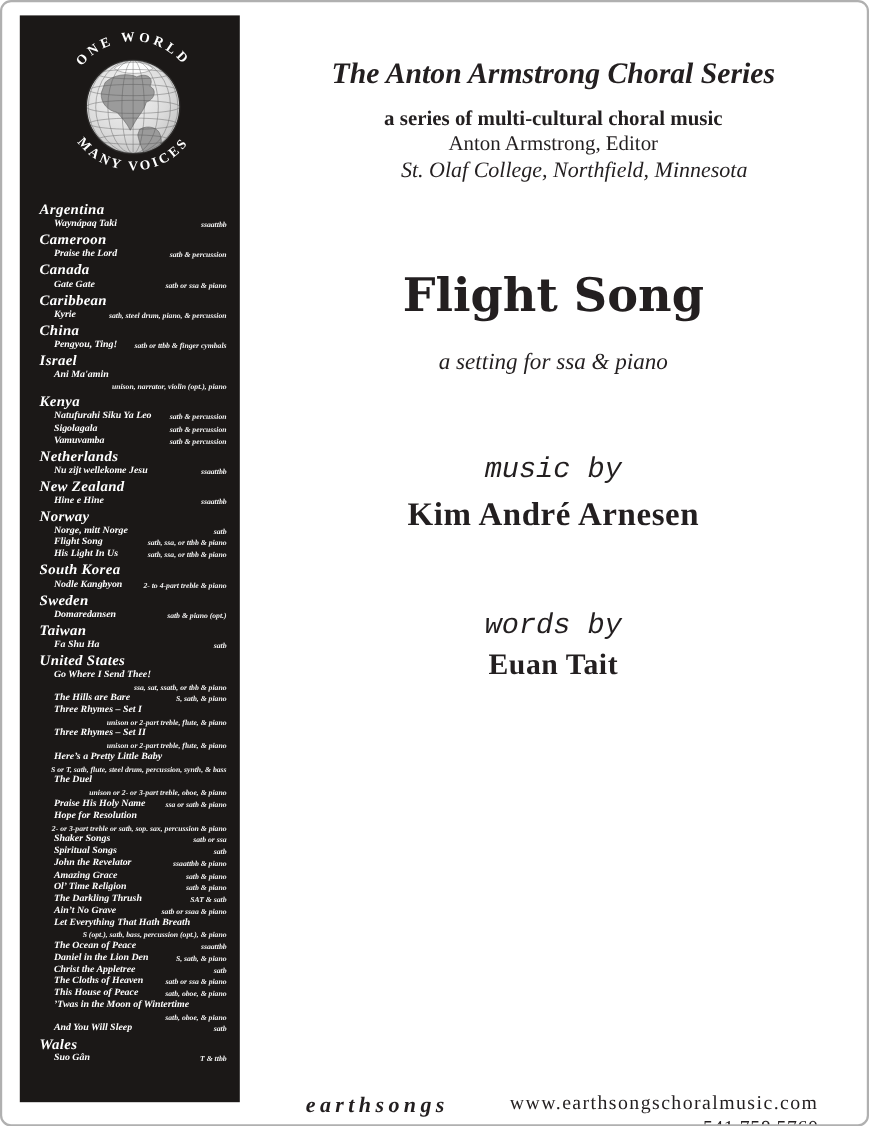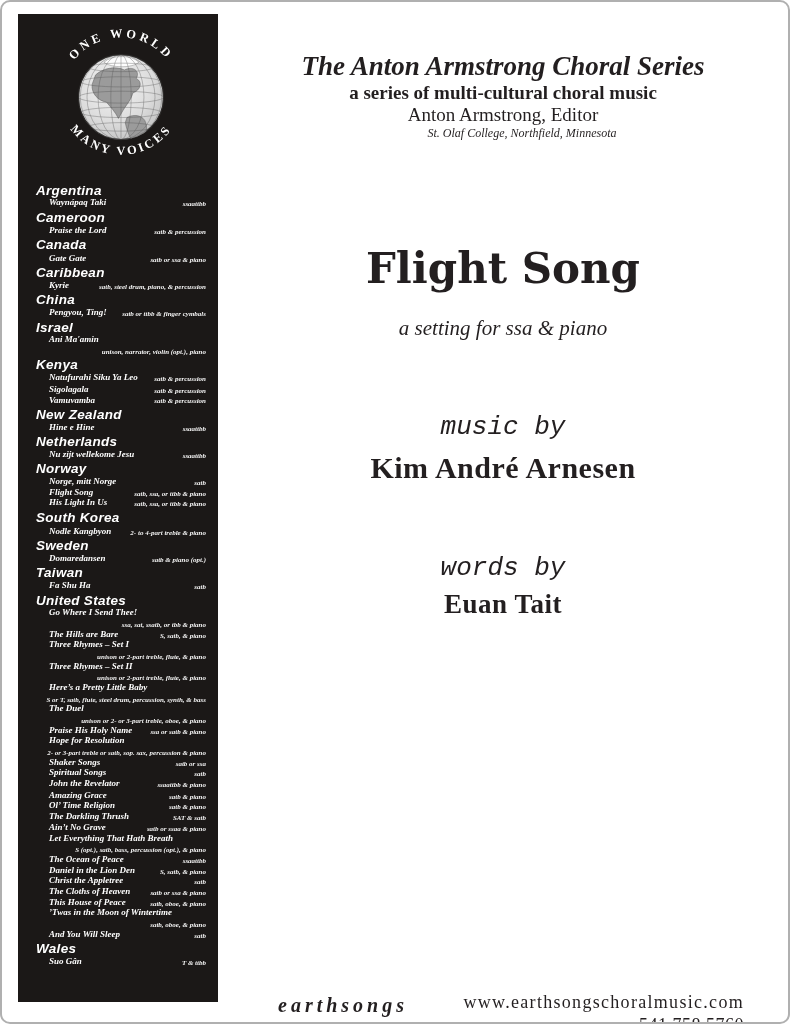--- a/index.html
+++ b/index.html
@@ -12,42 +12,42 @@
   .sidebar {
     position:absolute; left:16px; top:12px; width:200px; height:988px;
     background:#1b1817; color:#fff; box-sizing:border-box;
     padding:8px 12px 6px 18px; overflow:hidden;
   }
   .logo { width:170px; margin:0 auto 10px auto; }
   .logo svg { display:block; width:170px; height:152px; }
   .catalog { }
   .country-section { margin-top:3px; }
   .country {
-    margin:0; font-family:Liberation Sans, sans-serif; font-style:italic; font-weight:bold;
+    margin:0; font-family:Liberation Serif, serif; font-style:italic; font-weight:bold;
     font-size:13.5px; line-height:1.05; letter-spacing:.3px;
   }
   .song { display:flex; flex-wrap:wrap; align-items:flex-start; }
   .song-title {
     margin-left:13px; white-space:nowrap;
     font-family:"Liberation Serif", serif; font-style:italic; font-weight:bold;
     font-size:9px; line-height:1.22;
   }
   .song-voicing {
     margin-left:auto; padding-left:6px; margin-top:3px; text-align:right;
     font-family:"Liberation Serif", serif; font-style:italic; font-weight:bold;
     font-size:7px; line-height:1.15; color:#f3f3f3;
   }
   
   .main { position:absolute; left:216px; top:0; right:0; bottom:0; }
   .centered { position:absolute; left:0; right:0; text-align:center; }
   .series { top:48px; }
   .series-title { font-size:27px; font-weight:bold; font-style:italic; line-height:1.2; }
-  .series-sub   { font-size:19px; font-weight:bold; line-height:1.15; }
+  .series-sub   { font-size:19px; font-weight:bold; line-height:1.15;margin-top:16px; }
   .series-editor{ font-size:19px; font-weight:normal; line-height:1.15; }
-  .series-inst  { font-size:12px; font-style:italic; line-height:1.3;padding-left:38px; }
+  .series-inst  { font-size:20px; font-style:italic; line-height:1.3;padding-left:38px; }
   .title-block { top:243px; }
   .work-title { font-family:"DejaVu Serif", serif; font-weight:bold; font-size:42px; line-height:1.15; }
   .work-subtitle { font-style:italic; font-size:21px; margin-top:23px; }
   .credit-label { font-style:italic; font-size:26px;font-family:Liberation Mono, monospace; }
   .music-block { top:410px; }
   .composer { font-weight:bold; font-size:30px; margin-top:9px; letter-spacing:.5px; }
   .words-block { top:551px; }
   .lyricist { font-weight:bold; font-size:27px; margin-top:6px; letter-spacing:.5px; }
   
   .footer { position:absolute; left:0; right:0; top:989px; display:flex; align-items:flex-start; }
@@ -175,33 +175,33 @@
       <span class="song-voicing">satb &amp; percussion</span>
     </div>
 
     <div class="song">
       <span class="song-title">Vamuvamba</span>
       <span class="song-voicing">satb &amp; percussion</span>
     </div>
   </section>
 
     <section class="country-section">
+      <h3 class="country">Netherlands</h3>
+
+    <div class="song">
+      <span class="song-title">Nu zijt wellekome Jesu</span>
+      <span class="song-voicing">ssaattbb</span>
+    </div>
+  </section>
+
+    <section class="country-section">
       <h3 class="country">New Zealand</h3>
 
     <div class="song">
       <span class="song-title">Hine e Hine</span>
-      <span class="song-voicing">ssaattbb</span>
-    </div>
-  </section>
-
-    <section class="country-section">
-      <h3 class="country">Netherlands</h3>
-
-    <div class="song">
-      <span class="song-title">Nu zijt wellekome Jesu</span>
       <span class="song-voicing">ssaattbb</span>
     </div>
   </section>
 
     <section class="country-section">
       <h3 class="country">Norway</h3>
 
     <div class="song">
       <span class="song-title">Norge, mitt Norge</span>
       <span class="song-voicing">satb</span>

